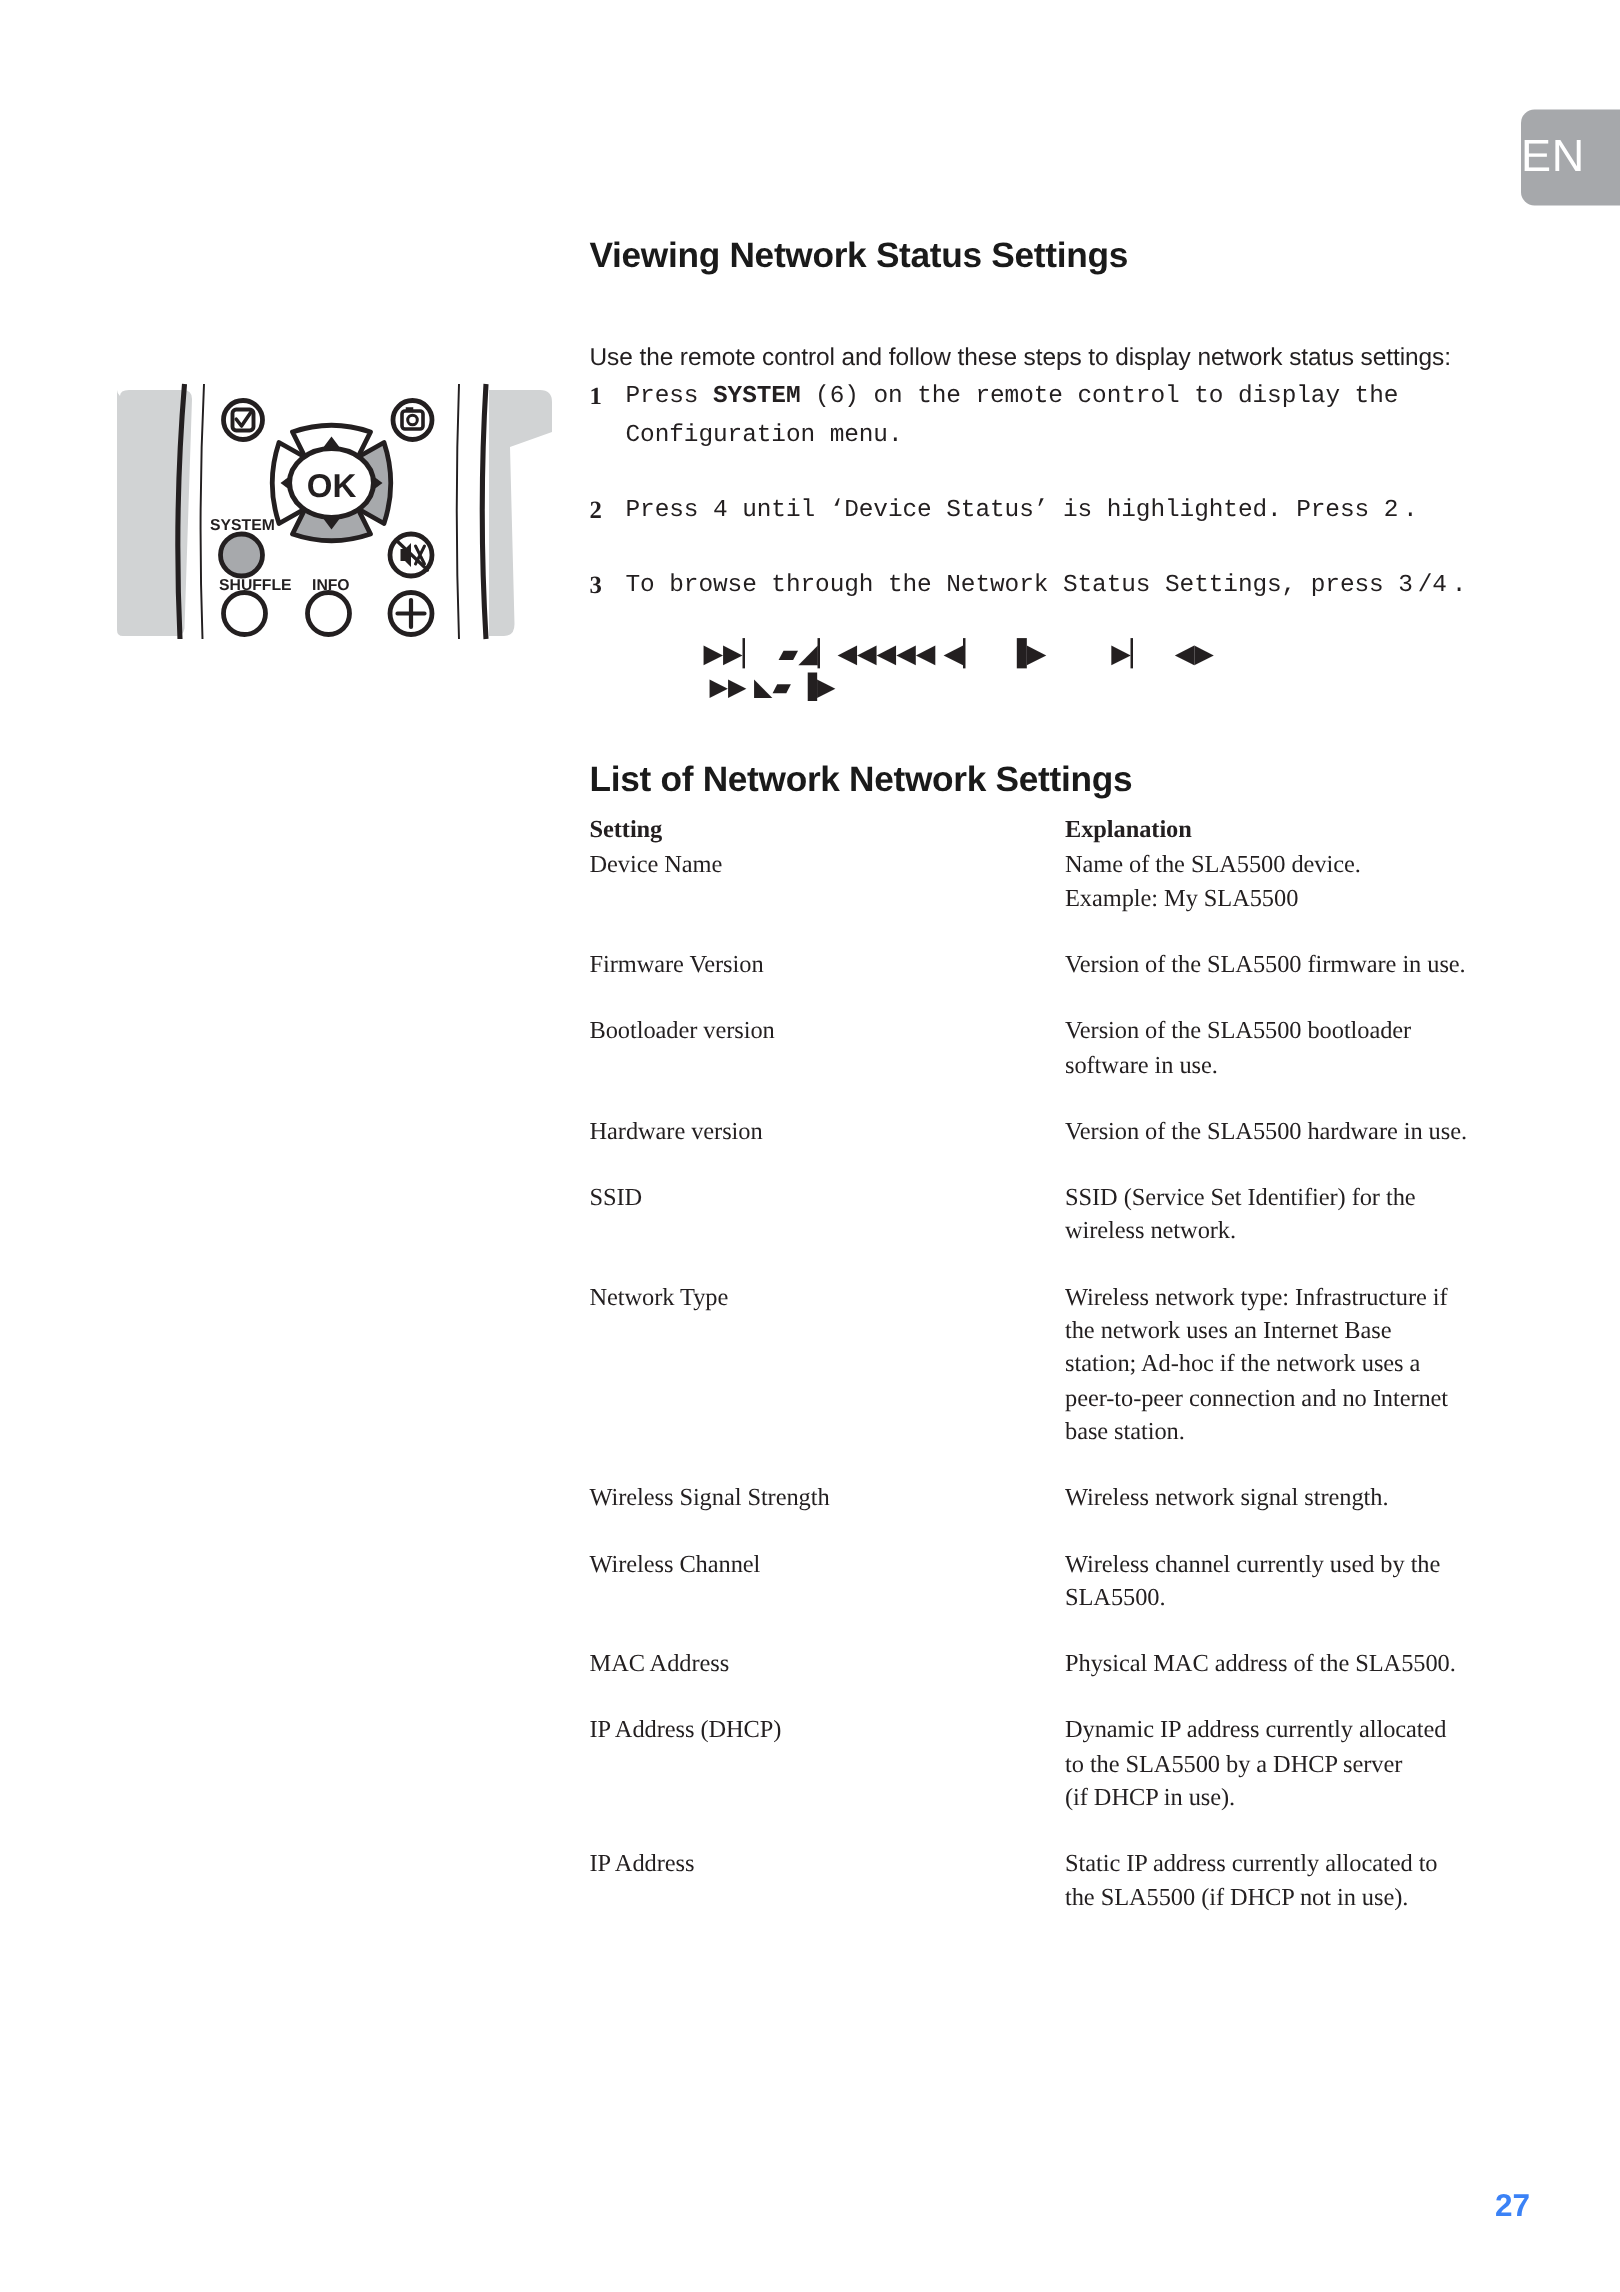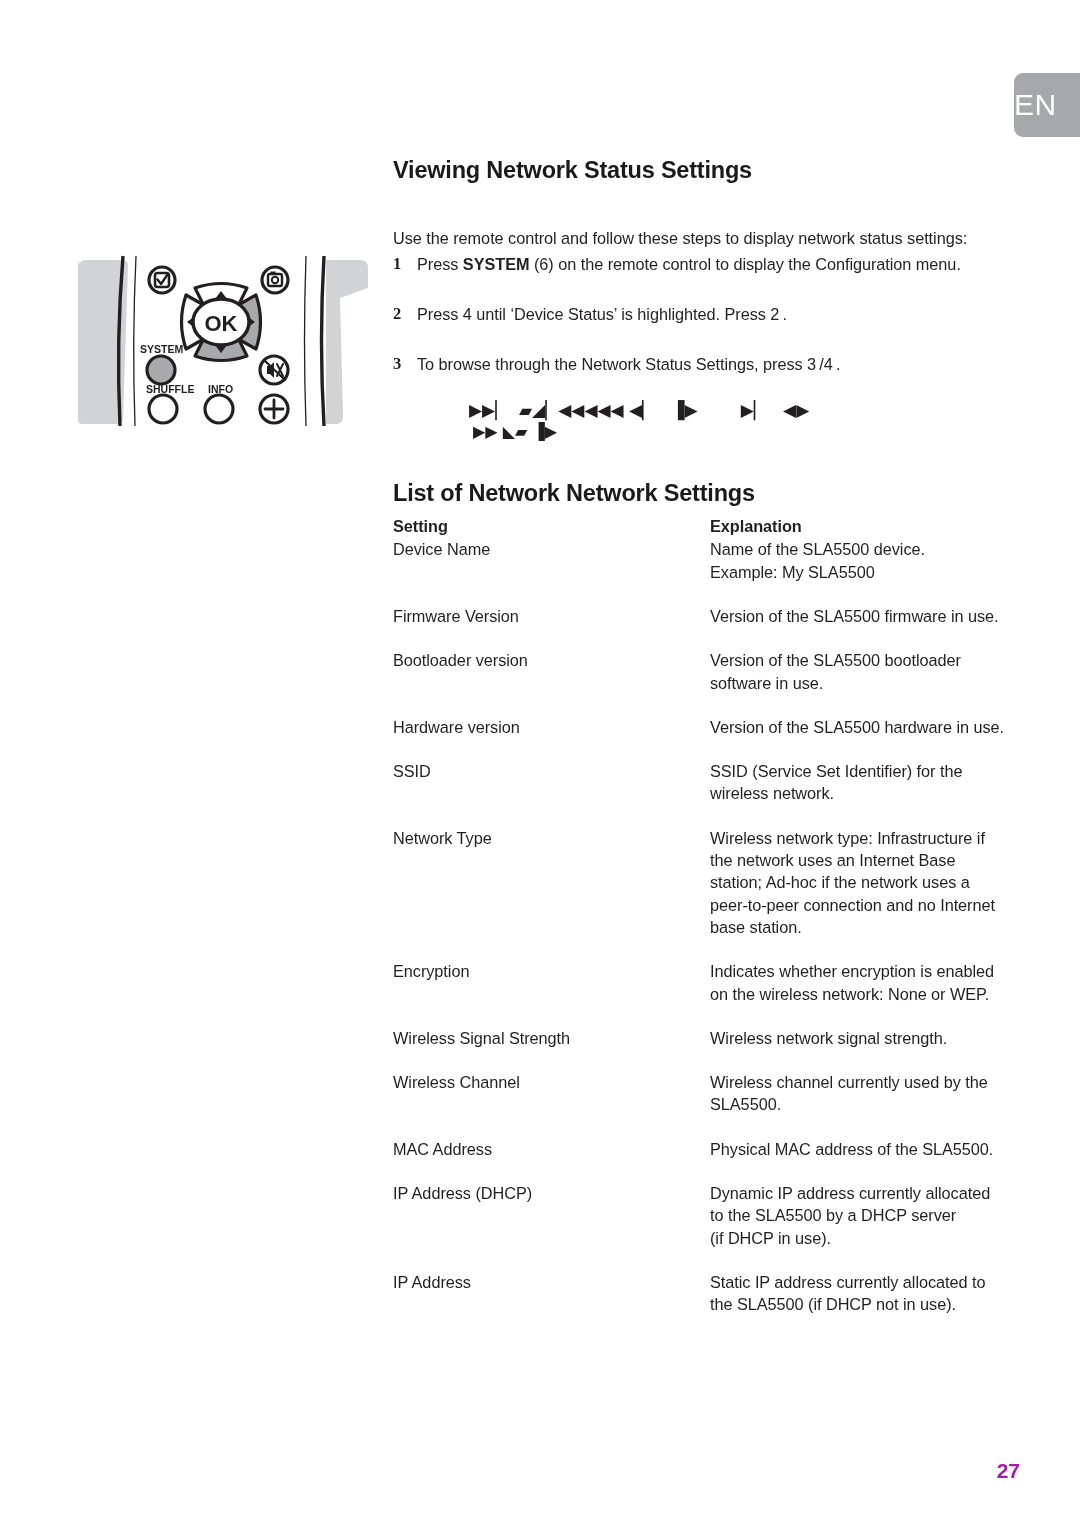--- a/index.html
+++ b/index.html
@@ -67,21 +67,21 @@
     line-height: 26px;
     letter-spacing: -0.05px;
   }
   .step-num {
     width: 24px;
     flex: 0 0 24px;
     font-weight: bold;
     font-family: "Liberation Serif", serif;
     font-size: 16.5px;
   }
-  .step-body { flex: 1; }
+  .step-body { flex: 1; font-family: Liberation Mono, monospace; }
   .step-body b { font-weight: bold; }
   .step-sp { height: 24px; }
 
   
   #glyph-block {
     margin-top: 22px;
     font-family: "DejaVu Sans", sans-serif;
     color: #231f20;
     line-height: 22px;
   }
@@ -96,20 +96,21 @@
     letter-spacing: -0.2px;
     margin: 36px 0 10px 0;
     line-height: 1.2;
     color: #1a1a1a;
   }
 
   table.settings {
     width: 627px;
     border-collapse: collapse;
     table-layout: fixed;
+    font-family: Liberation Serif, serif;
   }
   table.settings col.c1 { width: 317px; }
   table.settings col.c2 { width: 310px; }
 
   table.settings th {
     text-align: left;
     font-size: 16.3px;
     font-weight: bold;
     padding: 0 0 2px 0;
     vertical-align: top;
@@ -128,21 +129,21 @@
 
   
   #page-no {
     position: absolute;
     left: 0;
     top: 1459px;
     width: 1020px;
     text-align: right;
     font-size: 21px;
     font-weight: bold;
-    color: #a21caf;
+    color: #3b82f6;
   }
 
   
   #remote {
     position: absolute;
     left: 78px;
     top: 252px;
     width: 296px;
     height: 178px;
   }
@@ -314,27 +315,20 @@
           <td>Network Type</td>
           <td>
             <span class="ln">Wireless network type: Infrastructure if</span>
             <span class="ln">the network uses an Internet Base</span>
             <span class="ln">station; Ad-hoc if the network uses a</span>
             <span class="ln">peer-to-peer connection and no Internet</span>
             <span class="ln">base station.</span>
           </td>
         </tr>
         <tr>
-          <td>Encryption</td>
-          <td>
-            <span class="ln">Indicates whether encryption is enabled</span>
-            <span class="ln">on the wireless network: None or WEP.</span>
-          </td>
-        </tr>
-        <tr>
           <td>Wireless Signal Strength</td>
           <td>
             <span class="ln">Wireless network signal strength.</span>
           </td>
         </tr>
         <tr>
           <td>Wireless Channel</td>
           <td>
             <span class="ln">Wireless channel currently used by the</span>
             <span class="ln">SLA5500.</span>

